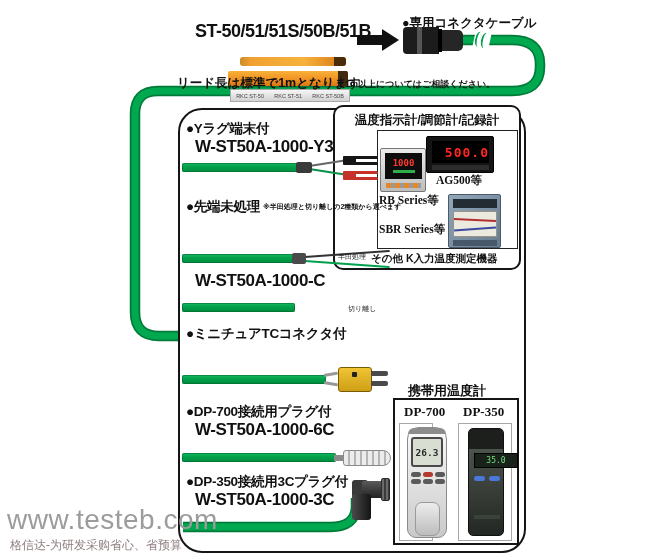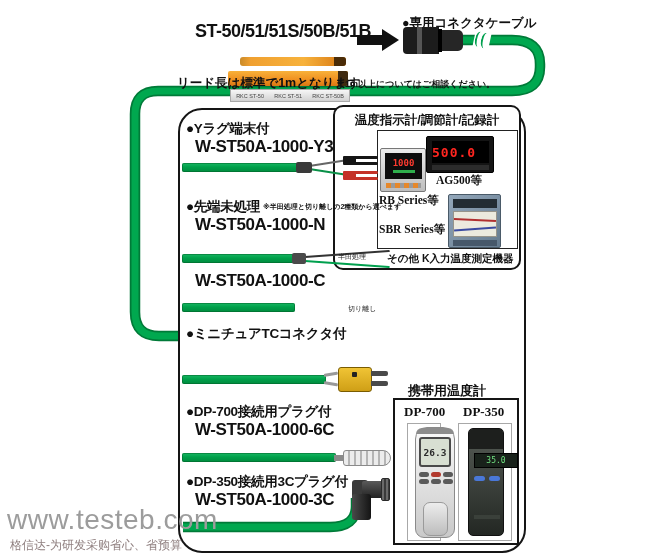--- a/index.html
+++ b/index.html
@@ -67,21 +67,21 @@
   <div class="abs nw" style="left:177px;top:75px;font-size:12.5px;font-weight:bold;z-index:1">リード長は標準で1mとなります</div>
   <div class="abs nw" style="left:336px;top:78px;font-size:9px;font-weight:bold;z-index:1">＊1m以上についてはご相談ください。</div>
 
   <div class="abs" style="left:178px;top:108px;width:348px;height:445px;background:#fff;border:2.5px solid #151515;border-radius:24px;z-index:1"></div>
 
   <div class="abs" style="left:333px;top:105px;width:188px;height:165px;background:#fff;border:2px solid #151515;border-radius:10px;z-index:2">
     <div class="abs nw" style="left:0;top:5px;width:100%;text-align:center;font-size:12.5px;font-weight:bold">温度指示計/調節計/記録計</div>
     <div class="abs" style="left:42px;top:23px;width:141px;height:119px;background:#fff;border:1.5px solid #222">
 
       <div class="abs" style="left:48px;top:5px;width:68px;height:37px;background:#141414;border:1px solid #000;border-radius:2px">
-        <div class="abs" style="left:5px;top:4px;width:57px;height:22px;background:#000;display:flex;align-items:center;justify-content:flex-start">
+        <div class="abs" style="left:5px;top:4px;width:57px;height:22px;background:#000;display:flex;align-items:center;justify-content:flex-end">
           <span style="font-family:'DejaVu Sans Mono',monospace;font-weight:bold;font-size:13px;color:#ff2620;letter-spacing:1px">500.0</span>
         </div>
         <div class="abs" style="left:5px;top:28px;width:57px;height:5px;background:#2c2c2c"></div>
       </div>
       <div class="abs nw serif" style="left:58px;top:42px;font-size:11.5px">AG500等</div>
 
       <div class="abs" style="left:2px;top:17px;width:46px;height:44px;background:linear-gradient(180deg,#ececec,#bdbdbd);border:1px solid #777;border-radius:2px">
         <div class="abs" style="left:4px;top:4px;width:37px;height:26px;background:#0d0d0d;display:flex;flex-direction:column;align-items:center;justify-content:center">
           <span style="font-family:'DejaVu Sans Mono',monospace;font-weight:bold;font-size:9px;color:#ff3b30;line-height:1">1000</span>
           <span style="width:22px;height:3px;background:#2fae4c;margin-top:2px"></span>
@@ -93,21 +93,21 @@
       <div class="abs" style="left:70px;top:63px;width:53px;height:54px;background:linear-gradient(135deg,#93a7ba,#647a8e);border:1px solid #4a5a68;border-radius:2px">
         <div class="abs" style="left:4px;top:4px;width:44px;height:9px;background:#232c33"></div>
         <div class="abs" style="left:4px;top:16px;width:44px;height:26px;background:#eceade;border:1px solid #97948a;overflow:hidden">
           <div style="height:1.5px;background:#b03030;margin-top:7px;transform:rotate(3deg)"></div>
           <div style="height:1.5px;background:#3a4aa0;margin-top:7px;transform:rotate(-4deg)"></div>
         </div>
         <div class="abs" style="left:4px;top:45px;width:44px;height:6px;background:#47586a"></div>
       </div>
       <div class="abs nw serif" style="left:1px;top:91px;font-size:11.5px">SBR Series等</div>
     </div>
-    <div class="abs nw" style="left:52px;top:145px;font-size:10.5px;font-weight:bold">その他 K入力温度測定機器</div>
+    <div class="abs nw" style="left:36px;top:145px;font-size:10.5px;font-weight:bold">その他 K入力温度測定機器</div>
   </div>
 
   <div class="ph" style="left:186px;top:120px">●Yラグ端末付</div>
   <div class="pc" style="left:195px;top:137px">W-ST50A-1000-Y3</div>
 
   <div class="cbar" style="left:182px;top:163px;width:116px"></div>
   <div class="abs" style="left:296px;top:162px;width:16px;height:11px;background:#3a3a3a;border-radius:2px;z-index:7"></div>
   <div class="wire" style="left:310px;top:165px;width:36px;background:#666;transform:rotate(-9deg)"></div>
   <div class="wire" style="left:310px;top:168px;width:36px;background:#0a9048;transform:rotate(9deg)"></div>
   <div class="lug" style="left:343px;top:156px;color:#161616">
@@ -116,21 +116,20 @@
       <span class="p2"></span>
     </div>
   <div class="lug" style="left:343px;top:171px;color:#C43228">
       <span class="bk"></span>
       <span class="p1"></span>
       <span class="p2"></span>
     </div>
 
   <div class="ph" style="left:186px;top:198px">●先端未処理</div>
   <div class="abs nw" style="left:263px;top:202px;font-size:7px;font-weight:bold;z-index:6">※半田処理と切り離しの2種類から選べます</div>
-  <div class="pc" style="left:195px;top:215px">W-ST50A-1000-N</div>
 
   <div class="cbar" style="left:182px;top:254px;width:112px"></div>
   <div class="abs" style="left:292px;top:253px;width:14px;height:11px;background:#4a4a4a;border-radius:2px;z-index:7"></div>
   <div class="wire" style="left:304px;top:256px;width:86px;background:#333;transform:rotate(-4deg)"></div>
   <div class="wire" style="left:304px;top:260px;width:86px;background:#00a04e;transform:rotate(4deg)"></div>
   <div class="tag" style="left:338px;top:252px">半田処理</div>
   <div class="pc" style="left:195px;top:271px">W-ST50A-1000-C</div>
 
   <div class="cbar" style="left:182px;top:303px;width:113px"></div>
   <div class="tag" style="left:348px;top:304px">切り離し</div>
@@ -165,21 +164,21 @@
     <div class="abs" style="left:14px;top:5px;width:22px;height:17px;background:linear-gradient(180deg,#5a5a5a,#222);border-radius:2px"></div>
     <div class="abs" style="left:33px;top:2px;width:9px;height:23px;background:repeating-linear-gradient(90deg,#6a6a6a 0 2px,#3a3a3a 2px 4px);border:1px solid #2a2a2a;border-radius:2px"></div>
     <div class="abs" style="left:4px;top:18px;width:19px;height:26px;background:linear-gradient(90deg,#4a4a4a,#141414);border-radius:3px"></div>
   </div>
 
   <div class="abs nw" style="left:408px;top:382px;font-size:13px;font-weight:bold;z-index:3">携帯用温度計</div>
   <div class="abs" style="left:393px;top:398px;width:126px;height:147px;background:#fff;border:2px solid #151515;z-index:2">
     <div class="abs nw serif" style="left:9px;top:4px;font-size:13px">DP-700</div>
     <div class="abs nw serif" style="left:68px;top:4px;font-size:13px">DP-350</div>
 
-    <div class="panelbox" style="left:12px;top:23px;width:34px;height:118px">
+    <div class="panelbox" style="left:4px;top:23px;width:34px;height:118px">
       <div class="abs" style="left:7px;top:3px;width:40px;height:111px;background:linear-gradient(180deg,#fafafa,#c9c9c9);border:1px solid #8a8a8a;border-radius:12px 12px 9px 9px">
         <div class="abs" style="left:0;top:0;width:100%;height:6px;background:#8c8c8c;border-radius:11px 11px 0 0"></div>
         <div class="abs" style="left:3px;top:9px;width:32px;height:30px;background:#d8dfd2;border:2px solid #4a4a4a;border-radius:3px;display:flex;align-items:center;justify-content:center">
           <span style="font-family:'DejaVu Sans Mono',monospace;font-size:9.5px;color:#2a2a2a;font-weight:bold">26.3</span>
         </div>
         <div class="abs" style="left:3px;top:44px;width:33px;display:grid;grid-template-columns:repeat(3,1fr);gap:2px">
           <span class="btnpill"></span>
           <span class="btnpill" style="background:#b23a2e"></span>
           <span class="btnpill"></span>
           <span class="btnpill"></span>

